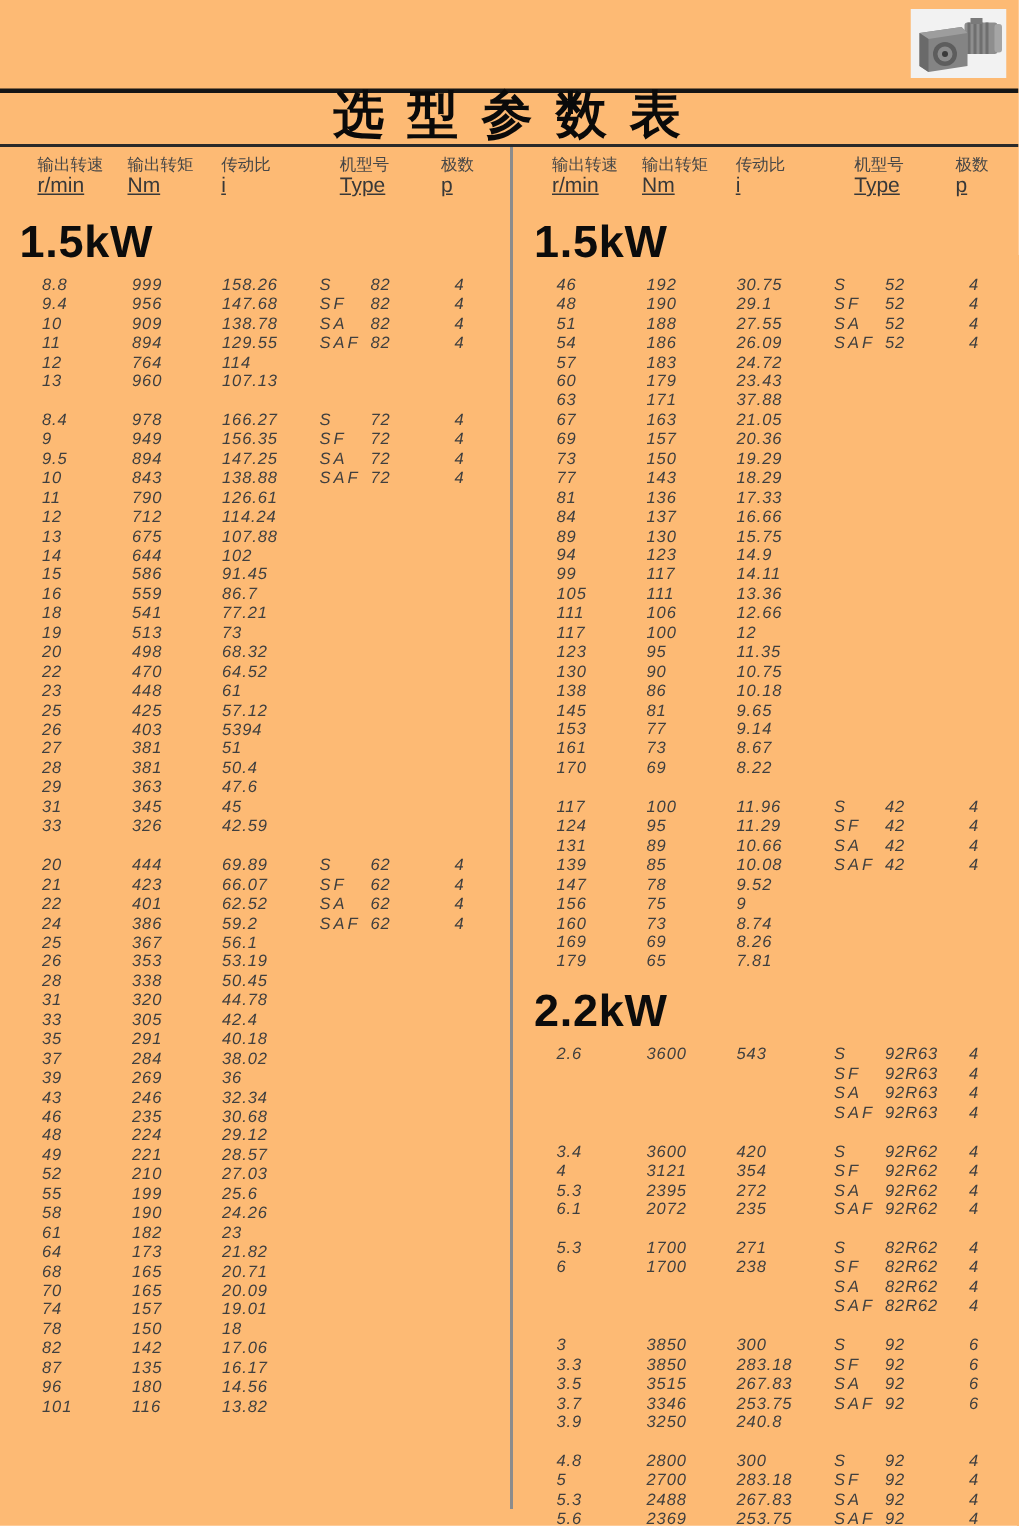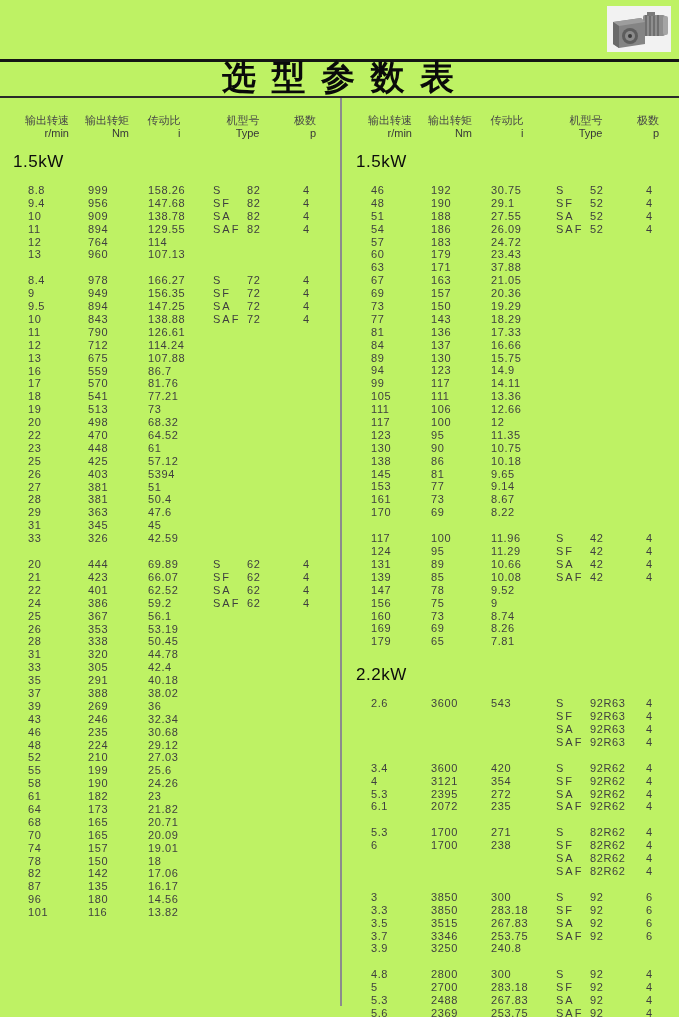--- a/index.html
+++ b/index.html
@@ -1,38 +1,38 @@
 <!DOCTYPE html>
 <html><head>
 <meta charset="utf-8">
 <style>
   html,body{margin:0;padding:0;}
   .page{
     position:relative; width:679px; height:1017px; overflow:hidden;
-    background:#bef264; font-family:"Liberation Sans", sans-serif; color:#3f3f3f;
+    background:#fdba74; font-family:"Liberation Sans", sans-serif; color:#3f3f3f;
   }
   .photo{position:absolute; top:6px; right:8px; width:64px; height:46px;}
   .rule-top{position:absolute; left:0; top:59px; width:679px; height:3px; background:#151515;}
   .rule-mid{position:absolute; left:0; top:96px; width:679px; height:2px; background:#2a2a2a;}
   .vdivider{position:absolute; left:340px; top:98px; width:2px; height:908px; background:#8c8c8c;}
   .title{
     position:absolute; top:59px; left:0; width:679px; margin:0;
     text-align:center; font-size:34px; font-weight:bold; color:#0a0a0a;
     letter-spacing:3px; line-height:36px;
   }
   .half{position:absolute; top:98px; width:338px;}
   .half.left{left:0;}
   .half.right{left:343px;}
   .col-headers{position:relative; height:42px;}
-  .hcell{position:absolute; top:16px; transform:translateX(-50%); text-align:right;
+  .hcell{position:absolute; top:6px; transform:translateX(-50%); text-align:left;
          font-size:11px; line-height:13px; color:#474747; white-space:nowrap;}
-  .hcell .unit{font-size:11px; color:#383838;}
-  .sec-heading{font-size:17px; font-weight:normal; color:#0c0c0c; margin:8px 0 8px 13px;
+  .hcell .unit{font-size:14px; color:#383838;text-decoration:underline;}
+  .sec-heading{font-size:30px; font-weight:bold; color:#0c0c0c; margin:8px 0 8px 13px;
                line-height:28px; letter-spacing:0.5px;}
-  .block{margin:0 0 13px 0;}
+  .block{margin:0 0 13px 0;font-style:italic;}
   .row{
     display:grid; grid-template-columns:60px 60px 65px 34px 56px 24px;
     padding-left:28px; height:12.9px; line-height:12.9px;
     font-size:11px; letter-spacing:0.6px; white-space:nowrap;
   }
   .row span{overflow:visible;}
   .c-prefix{letter-spacing:2px;}
 </style>
 </head>
 <body>
@@ -188,31 +188,39 @@
         </div>
         <div class="row">
           <span class="c">13</span>
           <span class="c">675</span>
           <span class="c">107.88</span>
           <span class="c-prefix"></span>
           <span class="c"></span>
           <span class="c"></span>
         </div>
         <div class="row">
+          <span class="c">14</span>
+          <span class="c">644</span>
+          <span class="c">102</span>
+          <span class="c-prefix"></span>
+          <span class="c"></span>
+          <span class="c"></span>
+        </div>
+        <div class="row">
+          <span class="c">15</span>
+          <span class="c">586</span>
+          <span class="c">91.45</span>
+          <span class="c-prefix"></span>
+          <span class="c"></span>
+          <span class="c"></span>
+        </div>
+        <div class="row">
           <span class="c">16</span>
           <span class="c">559</span>
           <span class="c">86.7</span>
-          <span class="c-prefix"></span>
-          <span class="c"></span>
-          <span class="c"></span>
-        </div>
-        <div class="row">
-          <span class="c">17</span>
-          <span class="c">570</span>
-          <span class="c">81.76</span>
           <span class="c-prefix"></span>
           <span class="c"></span>
           <span class="c"></span>
         </div>
         <div class="row">
           <span class="c">18</span>
           <span class="c">541</span>
           <span class="c">77.21</span>
           <span class="c-prefix"></span>
           <span class="c"></span>
@@ -383,21 +391,21 @@
         <div class="row">
           <span class="c">35</span>
           <span class="c">291</span>
           <span class="c">40.18</span>
           <span class="c-prefix"></span>
           <span class="c"></span>
           <span class="c"></span>
         </div>
         <div class="row">
           <span class="c">37</span>
-          <span class="c">388</span>
+          <span class="c">284</span>
           <span class="c">38.02</span>
           <span class="c-prefix"></span>
           <span class="c"></span>
           <span class="c"></span>
         </div>
         <div class="row">
           <span class="c">39</span>
           <span class="c">269</span>
           <span class="c">36</span>
           <span class="c-prefix"></span>
@@ -417,20 +425,28 @@
           <span class="c">235</span>
           <span class="c">30.68</span>
           <span class="c-prefix"></span>
           <span class="c"></span>
           <span class="c"></span>
         </div>
         <div class="row">
           <span class="c">48</span>
           <span class="c">224</span>
           <span class="c">29.12</span>
+          <span class="c-prefix"></span>
+          <span class="c"></span>
+          <span class="c"></span>
+        </div>
+        <div class="row">
+          <span class="c">49</span>
+          <span class="c">221</span>
+          <span class="c">28.57</span>
           <span class="c-prefix"></span>
           <span class="c"></span>
           <span class="c"></span>
         </div>
         <div class="row">
           <span class="c">52</span>
           <span class="c">210</span>
           <span class="c">27.03</span>
           <span class="c-prefix"></span>
           <span class="c"></span>

